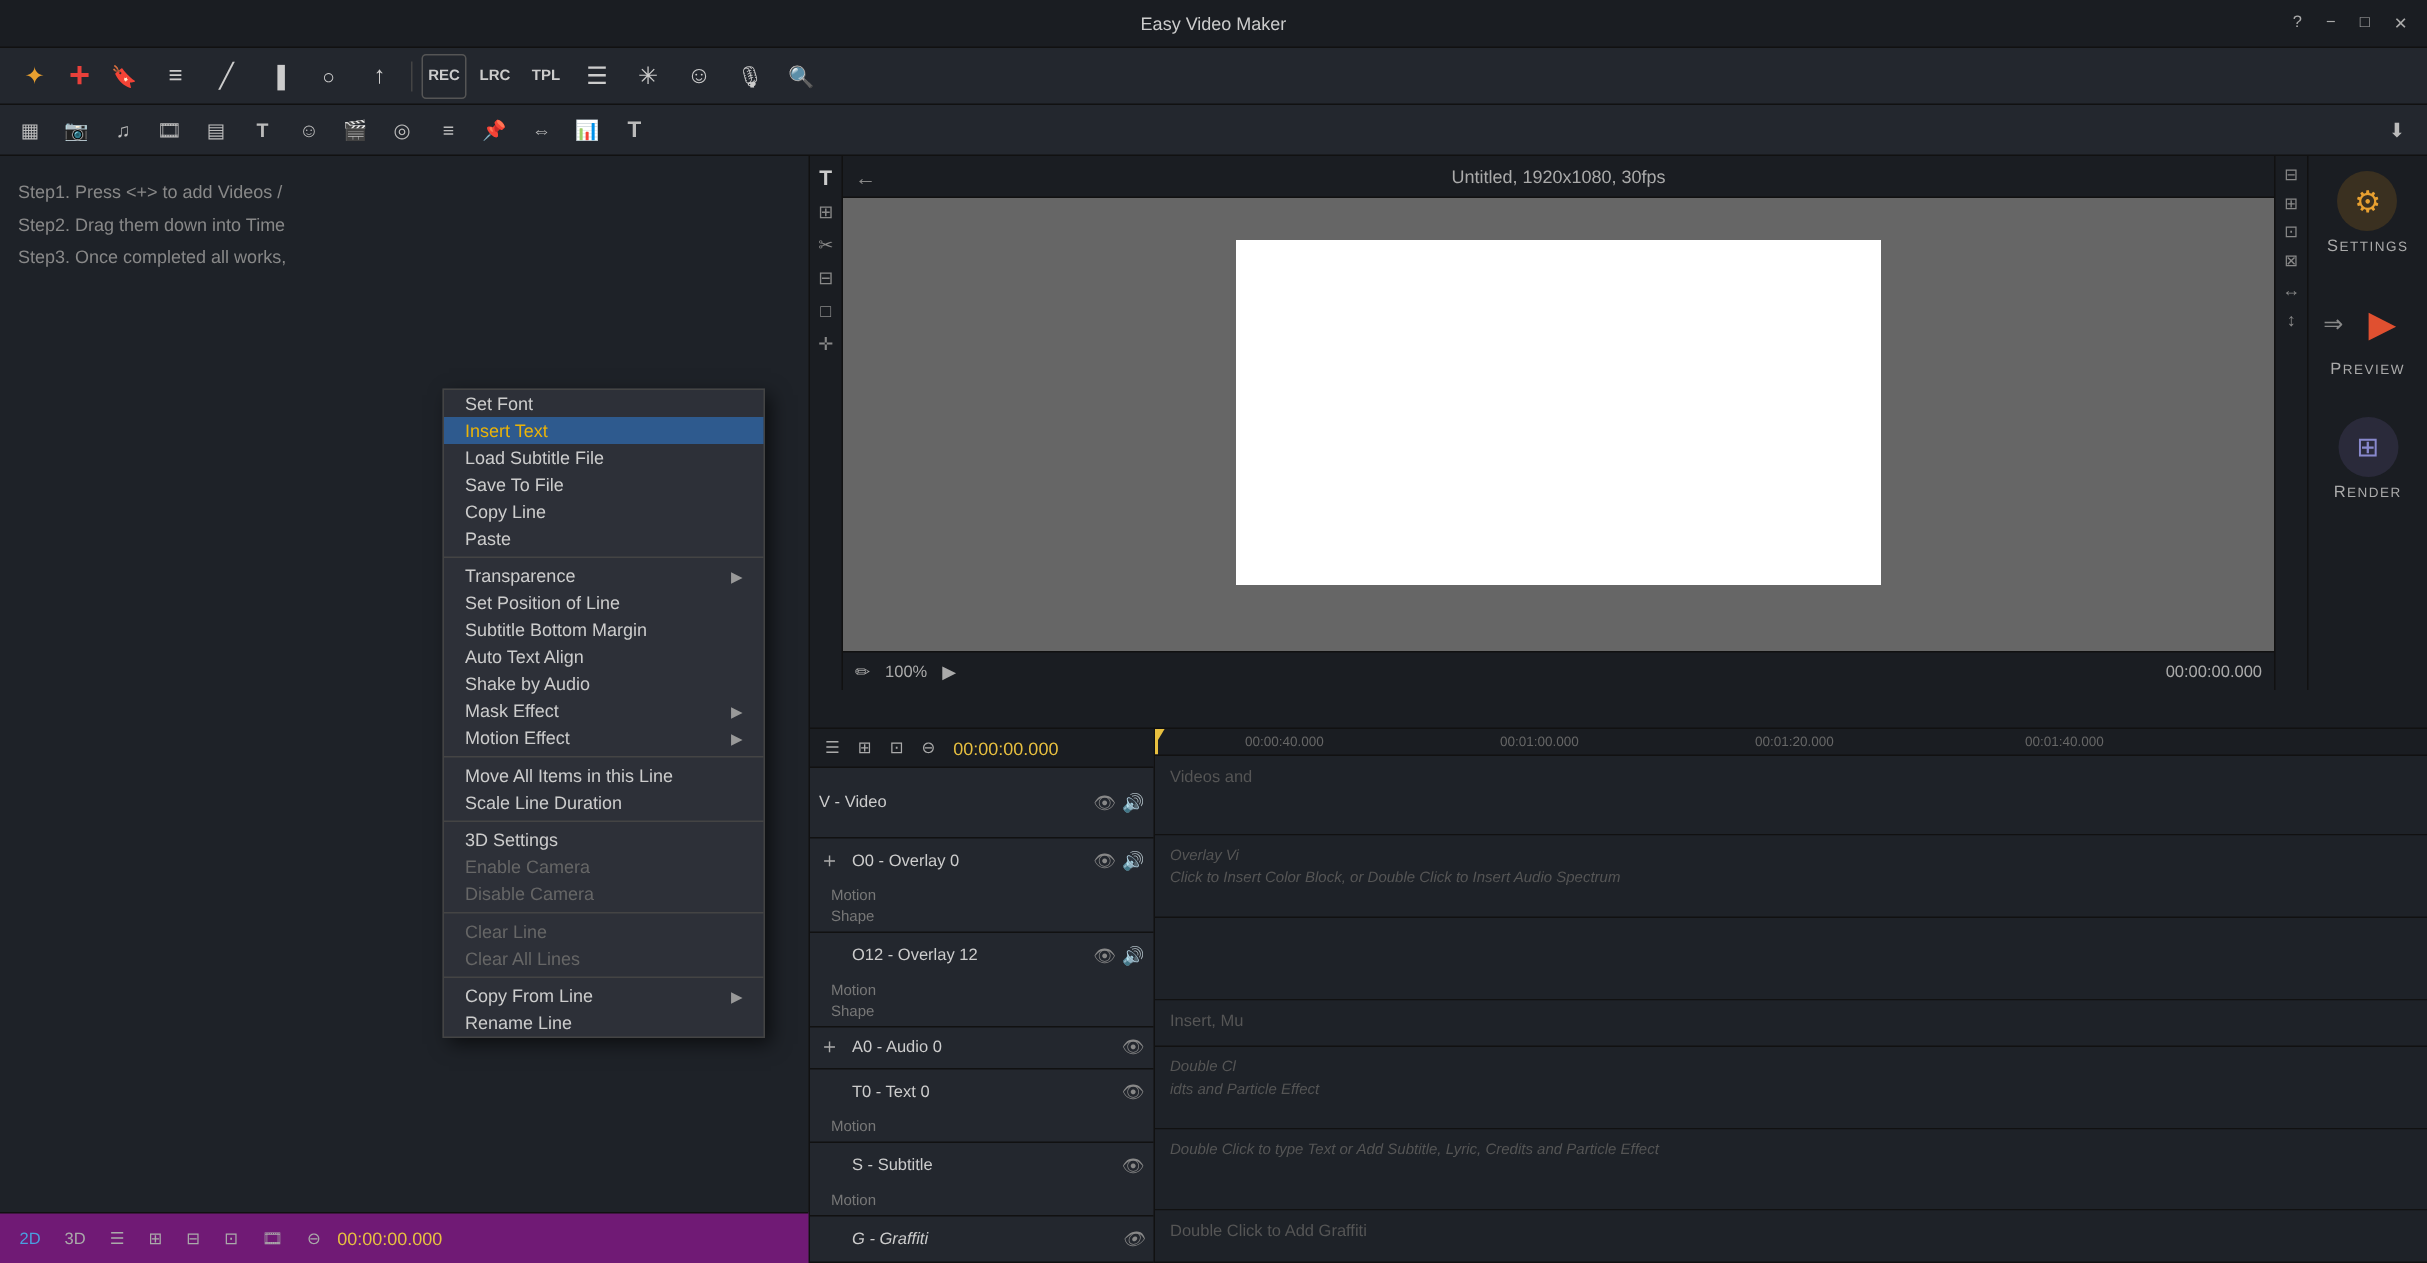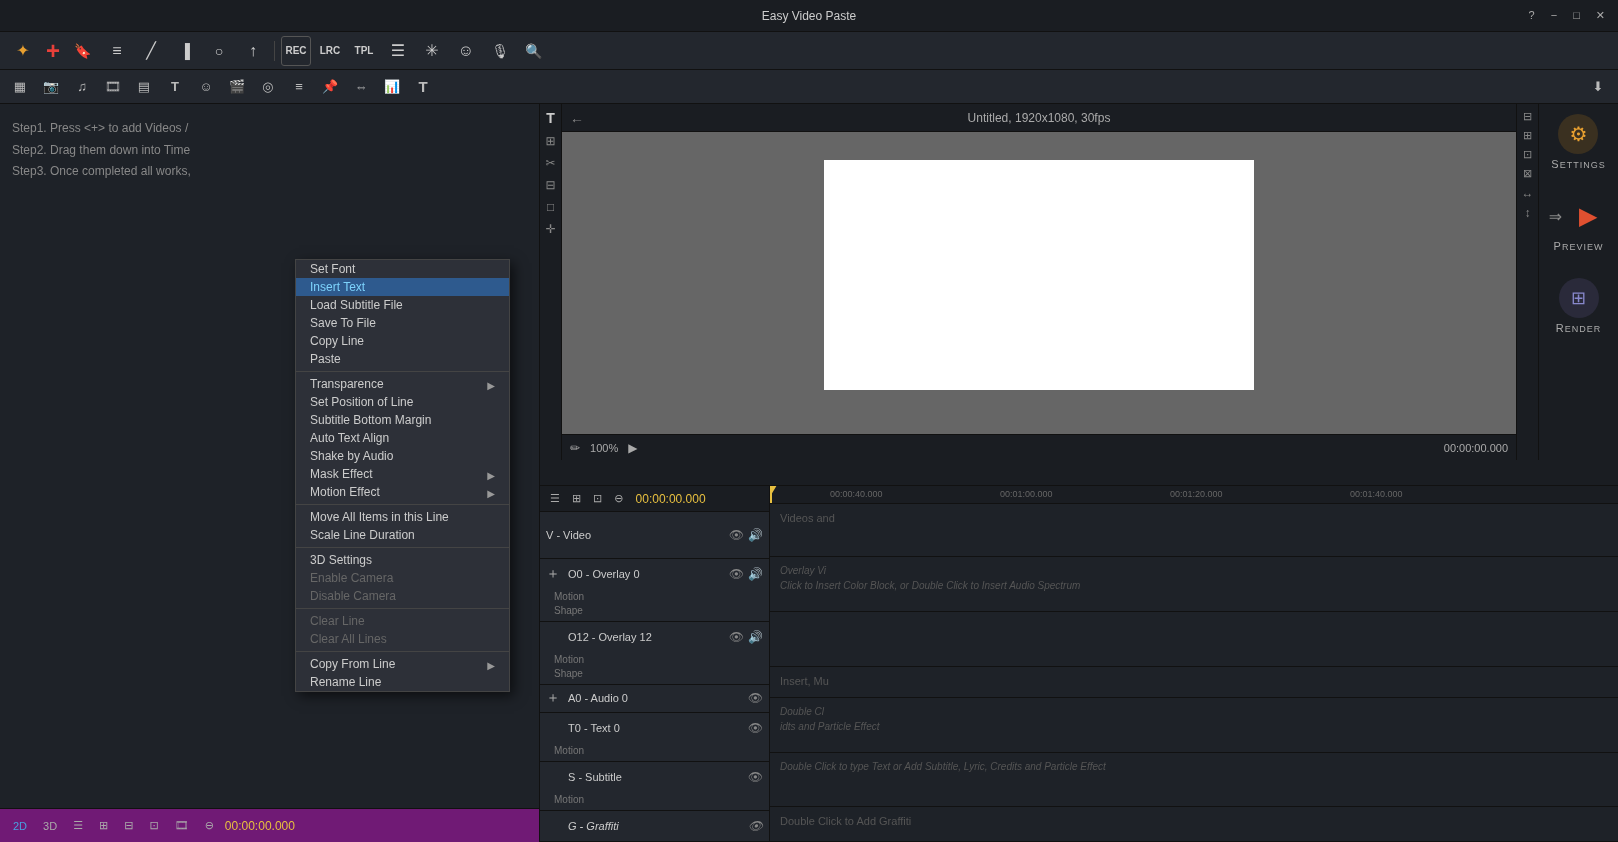--- a/index.html
+++ b/index.html
@@ -124,21 +124,21 @@
     .menu-item {
       padding: 2px 14px;
       cursor: pointer;
       color: #ccc;
       font-size: 12px;
       display: flex;
       align-items: flex-end;
       justify-content: space-between;
       white-space: nowrap;
     }
-    .menu-item.highlighted { background: #2e5a8e; color: #7dd3fc; }
+    .menu-item.highlighted { background: #2e5a8e; color: #eab308; }
     .menu-item.disabled { color: #666; cursor: default; }
     .menu-separator { height: 1px; background: #444; margin: 3px 0; }
     .menu-arrow { color: #999; font-size: 10px; }
 
     
     #timeline-controls {
       height: 34px;
       background: #1a1d22;
       display: flex;
       align-items: center;
@@ -431,21 +431,21 @@
       display: flex;
       flex-direction: column;
     }
 
     .sep { width: 1px; height: 20px; background: #444; margin: 0 2px; }
   </style>
 </head>
 <body>
 
 <div id="titlebar">
-  <span>Easy Video Paste</span>
+  <span>Easy Video Maker</span>
   <div id="titlebar-controls">
     <span>?</span>
     <span>−</span>
     <span>□</span>
     <span>✕</span>
   </div>
 </div>
 
 <div id="toolbar-top">
   <button class="toolbar-btn" style="color:#e8a030; font-size:16px;">✦</button>

